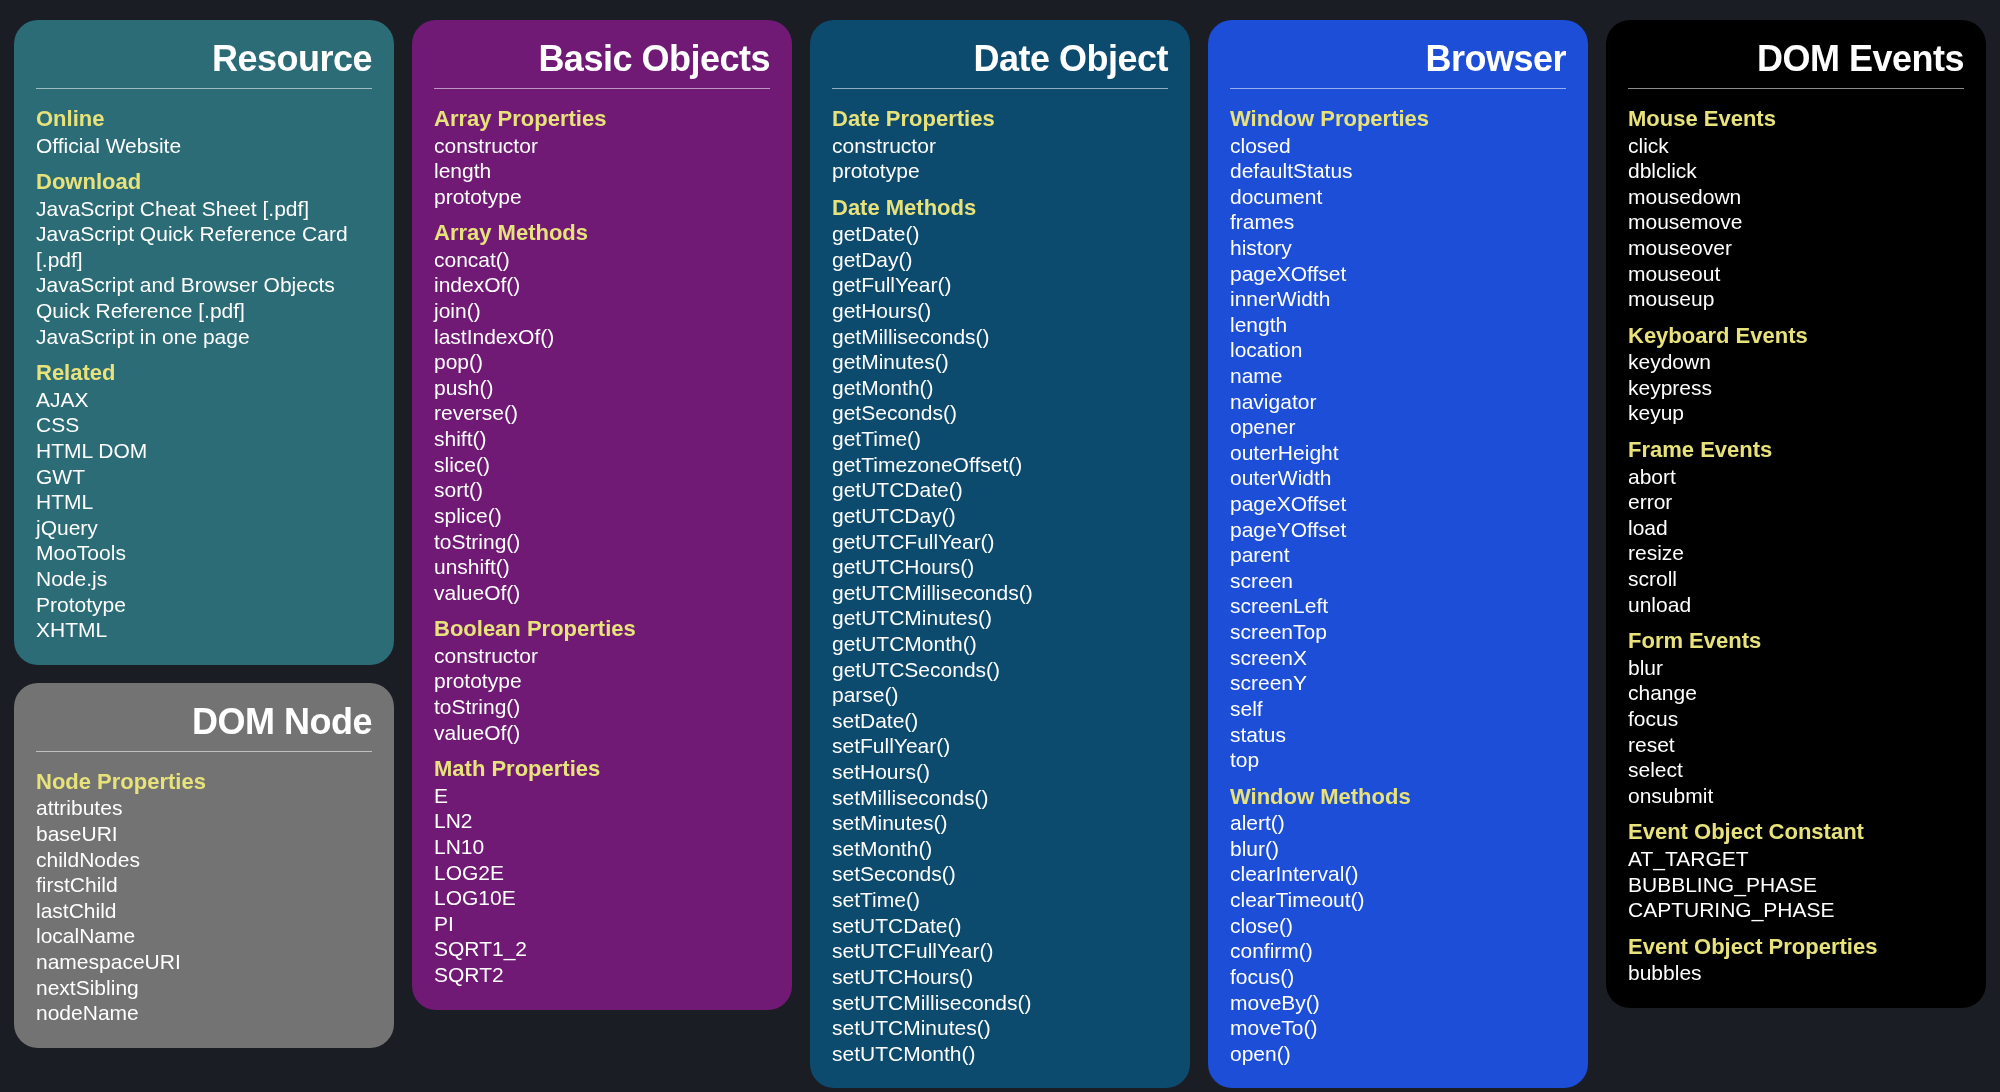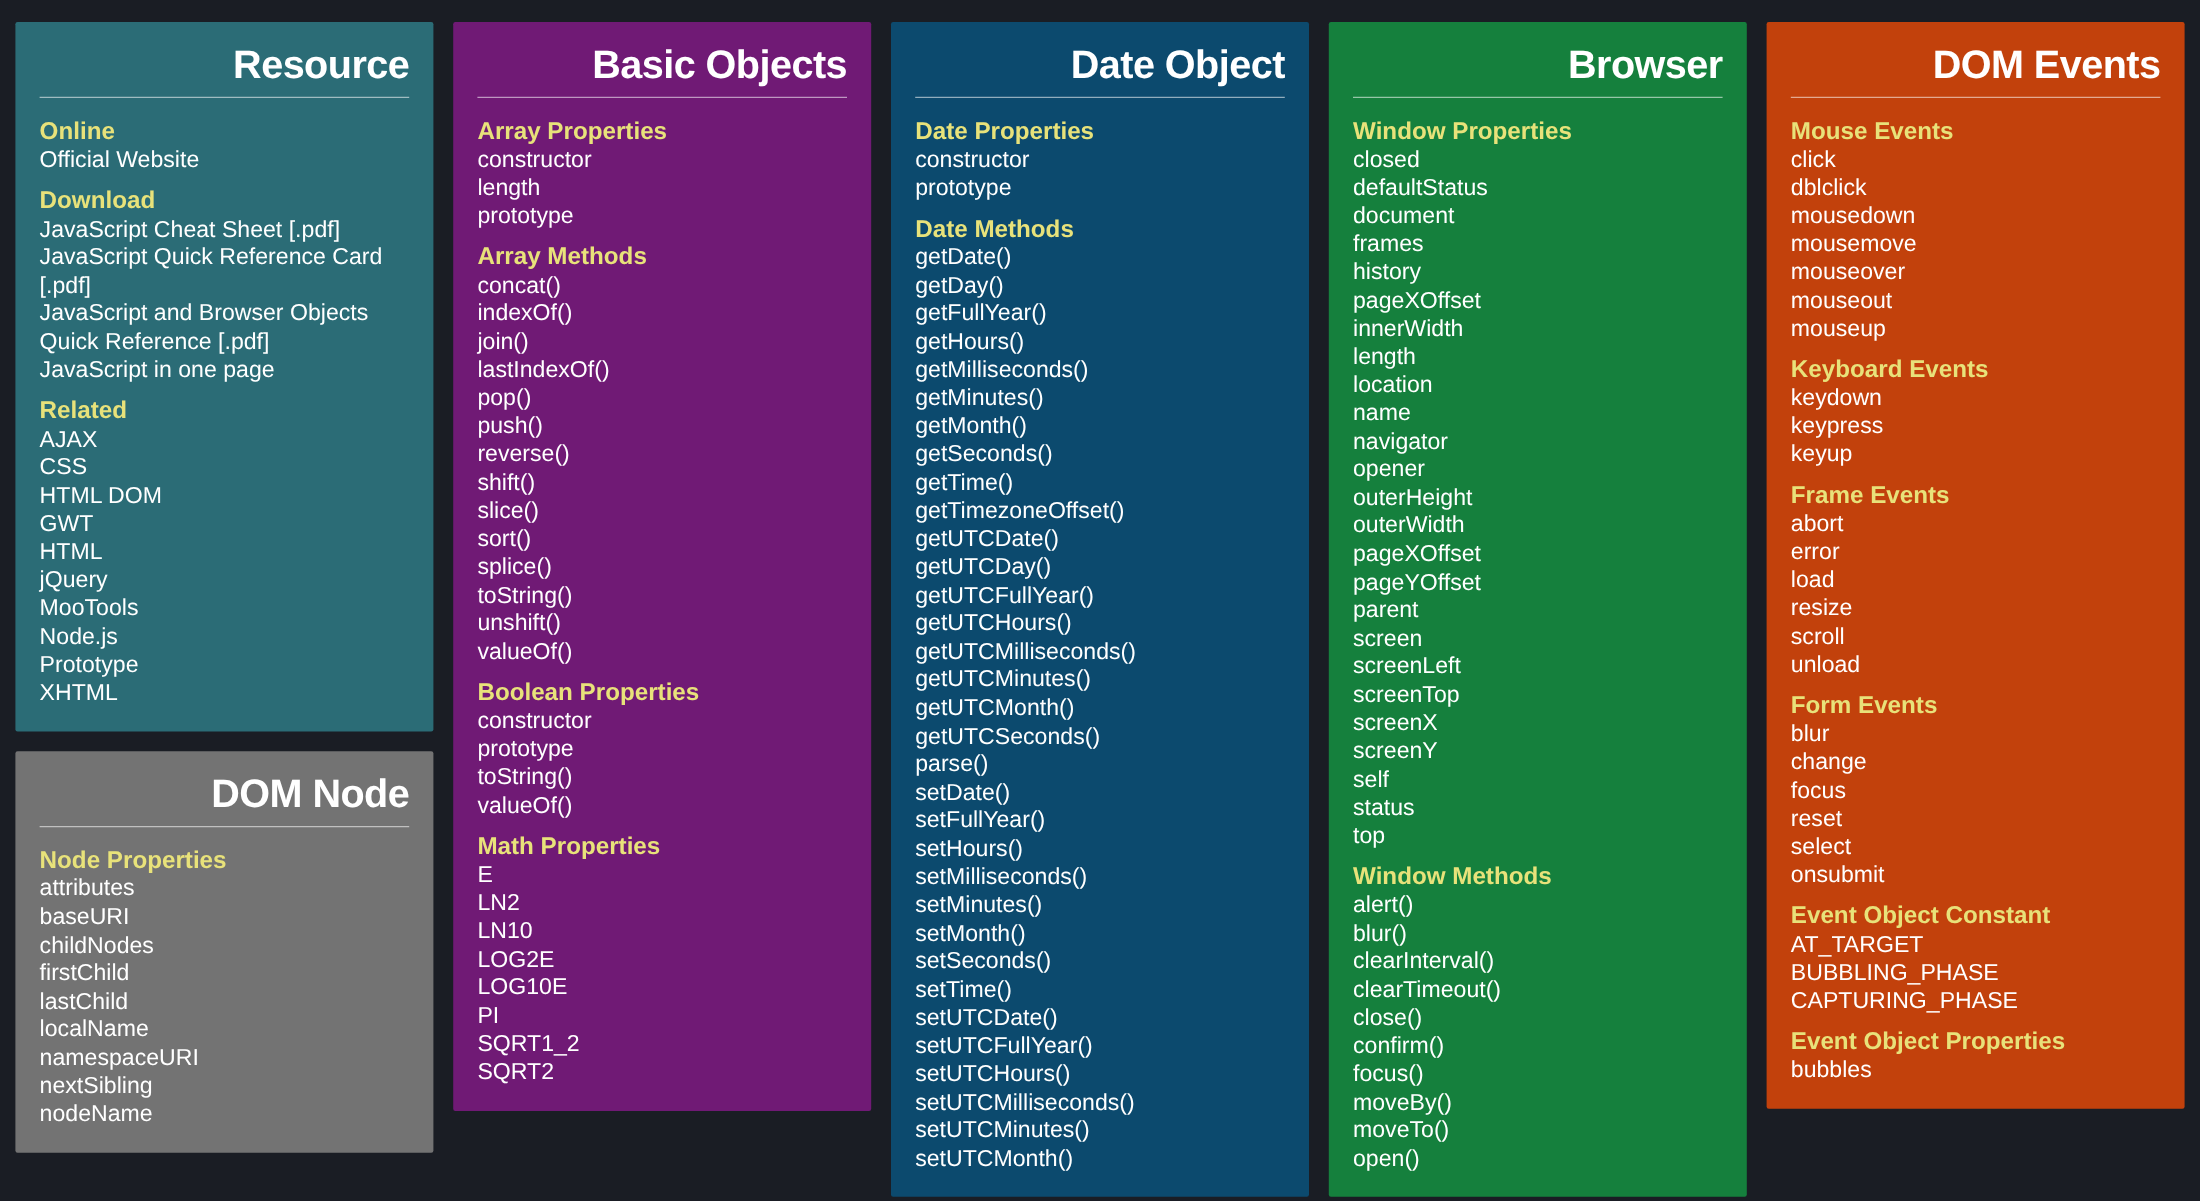--- a/index.html
+++ b/index.html
@@ -16,30 +16,30 @@
     align-items: flex-start;
   }
   .col {
     flex: 1 1 0;
     display: flex;
     flex-direction: column;
     gap: 18px;
     min-width: 0;
   }
   .card {
-    border-radius: 2px;
+    border-radius: 24px;
     padding: 18px 22px 22px 22px;
     color: #fff;
   }
   .card.teal   { background: #2b6c76; }
   .card.slate  { background: #737373; }
   .card.purple { background: #701a75; }
   .card.green  { background: #0c4a6e; }
-  .card.greendk{ background: #15803d; }
-  .card.olive  { background: #c2410c; }
+  .card.greendk{ background: #1d4ed8; }
+  .card.olive  { background: #000000; }
   .card h2 {
     font-size: 36px;
     font-weight: 600;
     text-align: right;
     padding-bottom: 8px;
     border-bottom: 1px solid rgba(255,255,255,0.55);
     margin-bottom: 10px;
     letter-spacing: -0.5px;
   }
   .section-heading {

